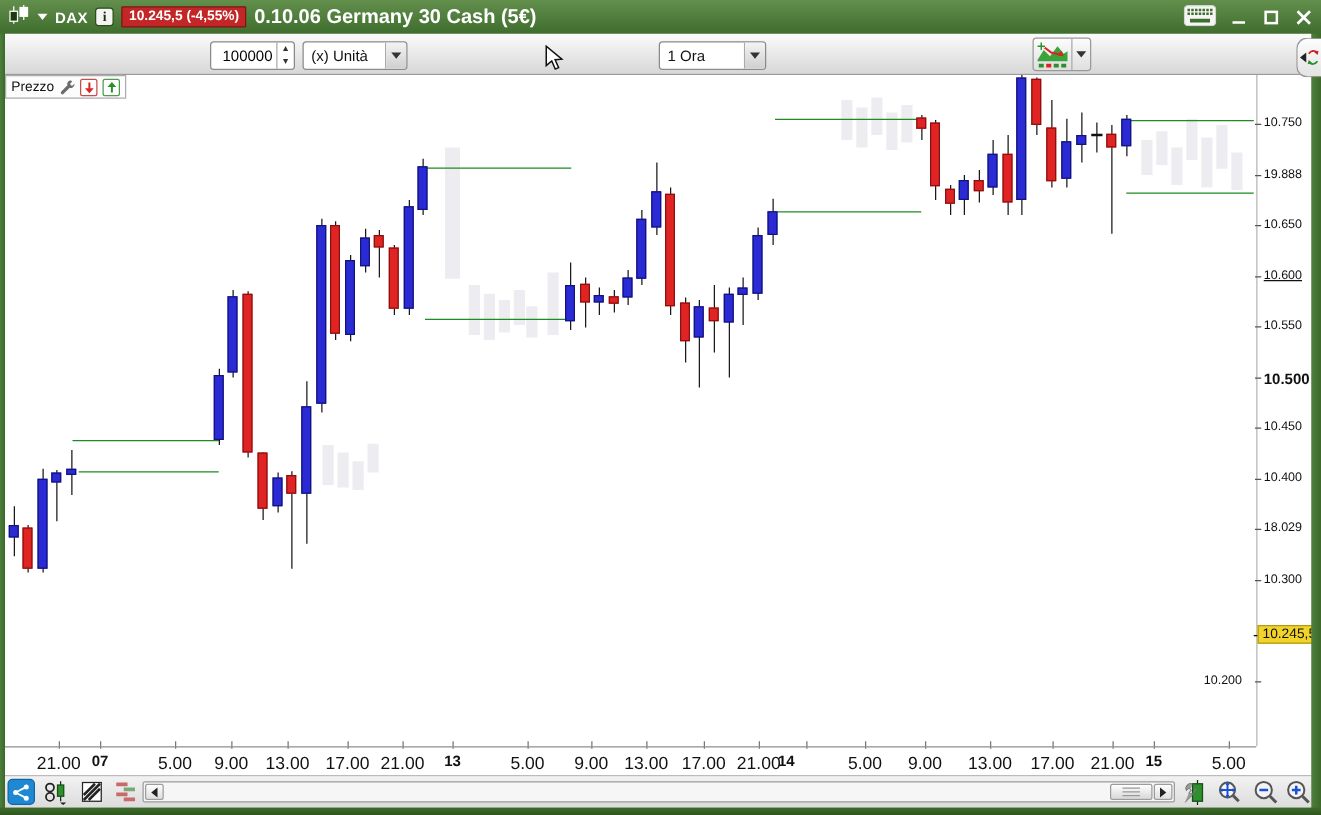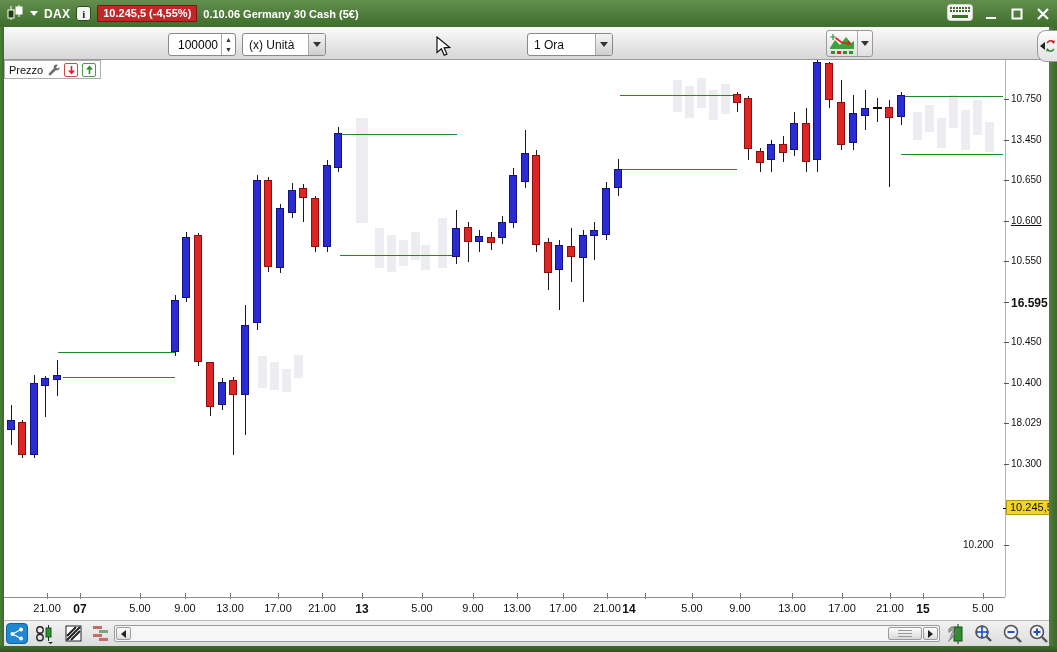--- a/index.html
+++ b/index.html
@@ -17,21 +17,21 @@
   #titlebar{
     position:absolute;left:0;top:0;width:1057px;height:27px;z-index:6;
     background:linear-gradient(#628f4c,#3f6d2d);
     display:flex;align-items:center;padding:0 6px;gap:6px;color:#fff;
   }
   #titlebar .sym{font-weight:bold;font-size:12px;letter-spacing:.3px;text-align:right;}
   .info-btn{width:15px;height:15px;background:#f4f4f4;border:1px solid #2c4d1d;border-radius:3px;
     color:#15300b;font-weight:bold;font-size:11px;display:flex;align-items:center;justify-content:center;font-family:"Liberation Serif",serif;}
   .price-badge{background:#c32626;border:1px solid #7e1414;color:#fff;font-weight:bold;
     padding:1px 5px 2px;border-radius:1px;}
-  .instr{font-weight:bold;font-size:11px;}
+  .instr{font-weight:bold;font-size:16px;}
   #titlebar-right{margin-left:auto;display:flex;align-items:center;gap:10px;}
   .win-glyph{display:flex;align-items:center;justify-content:center;width:16px;height:16px;}
   
   #toolbar{
     position:absolute;left:4px;top:27px;width:1045px;height:33px;z-index:4;
     background:linear-gradient(#fbfbfb,#d7d7d7);border-bottom:1px solid #9a9a9a;
   }
   .spinbox{position:absolute;left:164px;top:6px;width:68px;height:23px;background:#fff;
     border:1px solid #8a8a8a;border-radius:3px;display:flex;}
   .spinbox input{flex:1;border:0;outline:0;text-align:right;font-size:12px;padding:0 3px;min-width:0;
@@ -61,21 +61,21 @@
   .candle-body{position:absolute;width:8px;border:1px solid #000;}
   .candle-body.u{background:#2b2bd5;border-color:#13137c;}
   .candle-body.d{background:#e02424;border-color:#8d1010;}
   .candle-body.x{background:#111;border:0;height:2px;width:9px;}
   .sr-line{position:absolute;height:1px;background:#1f8a1f;}
   .ghost{position:absolute;background:#e8e8ee;opacity:.8;}
   .ytick-dash{position:absolute;width:5px;height:1px;background:#555;}
   .ytick-label{position:absolute;font-size:10px;color:#111;}
   .ytick-label.bold{font-weight:bold;font-size:12px;}
   .xtick{position:absolute;width:1px;height:6px;background:#777;}
-  .xlabel{position:absolute;font-size:11px;color:#111;transform:translateX(-50%);white-space:nowrap;}
+  .xlabel{position:absolute;font-size:14px;color:#111;transform:translateX(-50%);white-space:nowrap;}
   .xlabel.bold{font-weight:bold;font-size:12px;}
   .last-badge{position:absolute;background:#f2d32b;border:1px solid #b19b12;padding:0 3px 1px;font-size:11px;color:#111;}
   
   #prezzo-chip{position:absolute;left:4px;top:60px;height:19px;z-index:3;background:#fcfcfc;
     border:1px solid #adadad;display:flex;align-items:center;gap:4px;padding:0 4px;}
   .mini-btn{width:14px;height:14px;border:1px solid;display:flex;align-items:center;justify-content:center;background:#fff;border-radius:2px;}
   
   #copyright-row{position:absolute;left:4px;top:580px;width:1001px;height:17px;border-top:1px solid #b5b5b5;
     background:#fff;display:flex;align-items:center;padding-left:4px;z-index:3;}
   #axis-line-x{position:absolute;left:4px;top:597px;width:1001px;height:1px;background:#8f8f8f;z-index:3;}
@@ -361,29 +361,29 @@
       <div class="candle-body u" style="left: 861px; top: 107.91px; height: 8.1px;"></div>
       <div class="wick" style="left: 877px; top: 98.19px; height: 23.49px;"></div>
       <div class="candle-body x" style="left: 873px; top: 106.91px;"></div>
       <div class="wick" style="left: 889px; top: 99.81px; height: 87.48px;"></div>
       <div class="candle-body d" style="left: 885px; top: 107.1px; height: 10.53px;"></div>
       <div class="wick" style="left: 901px; top: 91.71px; height: 33.21px;"></div>
       <div class="candle-body u" style="left: 897px; top: 94.95px; height: 21.87px;"></div>
       <div class="ytick-dash" style="left: 1004px; top: 99px;"></div>
       <div class="ytick-label" style="left: 1011px; top: 93px;">10.750</div>
       <div class="ytick-dash" style="left: 1004px; top: 139.5px;"></div>
-      <div class="ytick-label" style="left: 1011px; top: 133.5px;">13.450</div>
+      <div class="ytick-label" style="left: 1011px; top: 133.5px;">19.888</div>
       <div class="ytick-dash" style="left: 1004px; top: 180px;"></div>
       <div class="ytick-label" style="left: 1011px; top: 174px;">10.650</div>
       <div class="ytick-dash" style="left: 1004px; top: 220.5px;"></div>
       <div class="ytick-label" style="left: 1011px; top: 214.5px; text-decoration: underline;">10.600</div>
       <div class="ytick-dash" style="left: 1004px; top: 261px;"></div>
       <div class="ytick-label" style="left: 1011px; top: 255px;">10.550</div>
       <div class="ytick-dash" style="left: 1004px; top: 301.5px;"></div>
-      <div class="ytick-label bold" style="left: 1011px; top: 295.5px;">16.595</div>
+      <div class="ytick-label bold" style="left: 1011px; top: 295.5px;">10.500</div>
       <div class="ytick-dash" style="left: 1004px; top: 342px;"></div>
       <div class="ytick-label" style="left: 1011px; top: 336px;">10.450</div>
       <div class="ytick-dash" style="left: 1004px; top: 382.5px;"></div>
       <div class="ytick-label" style="left: 1011px; top: 376.5px;">10.400</div>
       <div class="ytick-dash" style="left: 1004px; top: 423px;"></div>
       <div class="ytick-label" style="left: 1011px; top: 417px;">18.029</div>
       <div class="ytick-dash" style="left: 1004px; top: 463.5px;"></div>
       <div class="ytick-label" style="left: 1011px; top: 457.5px;">10.300</div>
       <div class="ytick-dash" style="left: 1004px; top: 544.5px;"></div>
       <div class="ytick-label" style="left: 963px; top: 538.5px;">10.200</div>

